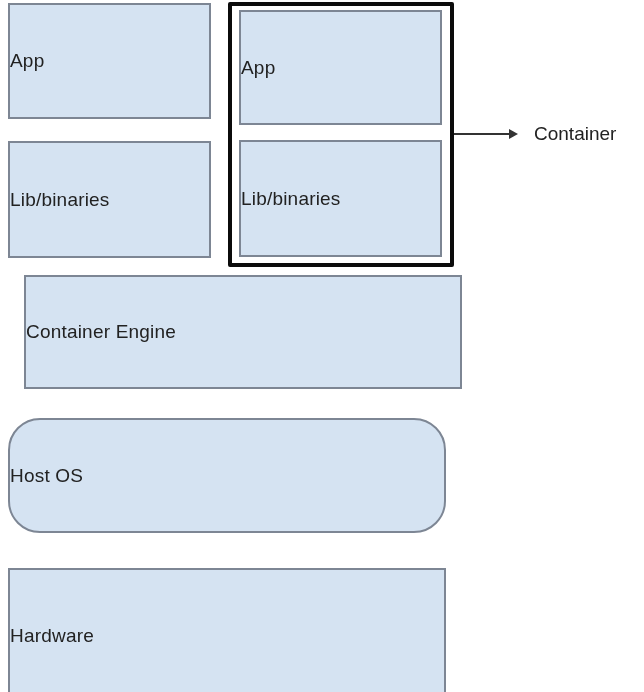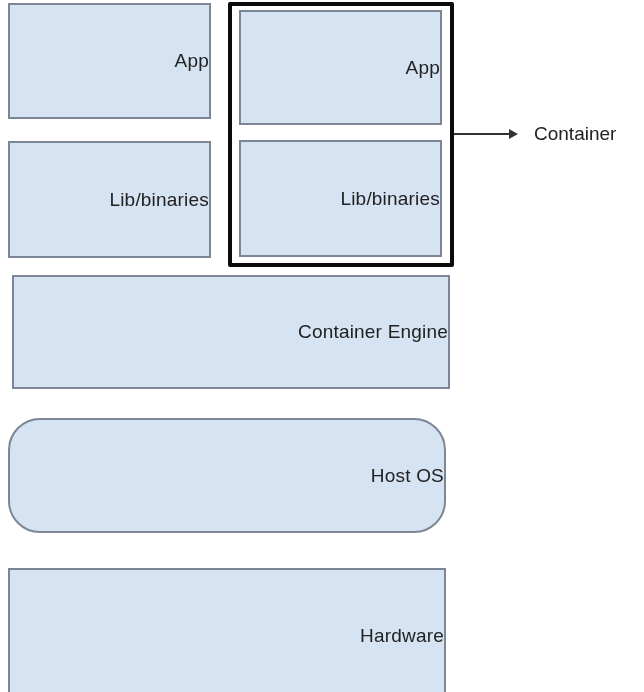--- a/index.html
+++ b/index.html
@@ -15,38 +15,38 @@
     width:644px;height:692px;position:relative;
     background:var(--bg);
     font-family:"Liberation Sans", sans-serif;
     overflow:hidden;
   }
   .box{
     position:absolute;
     background:var(--box-fill);
     border:2px solid var(--box-border);
     box-sizing:border-box;
-    display:flex;align-items:center;justify-content:flex-end;
+    display:flex;align-items:center;justify-content:flex-start;
     font-size:19px;color:var(--text);
     letter-spacing:0.2px;
   }
   .container-group{
     position:absolute;
     left:228px;top:2px;width:226px;height:265px;
     border:4px solid var(--container-border);
     border-radius:2px;
     box-sizing:border-box;
     background:var(--bg);
   }
   .container-group .box{position:absolute;}
   #app-left{left:8px;top:3px;width:203px;height:116px;}
   #lib-left{left:8px;top:141px;width:203px;height:117px;}
   #app-in-container{left:7px;top:4px;width:203px;height:115px;}
   #lib-in-container{left:7px;top:134px;width:203px;height:117px;}
-  #layer-container-engine{left:12px;top:275px;width:438px;height:114px;}
+  #layer-container-engine{left:24px;top:275px;width:438px;height:114px;}
   #layer-host-os{left:8px;top:418px;width:438px;height:115px;border-radius:32px;}
   #layer-hardware{left:8px;top:568px;width:438px;height:136px;}
   .arrow-line{
     position:absolute;left:454px;top:133px;width:56px;height:2px;
     background:var(--arrow);
   }
   .arrow-head{
     position:absolute;left:509px;top:129px;width:0;height:0;
     border-left:9px solid var(--arrow);
     border-top:5px solid transparent;

